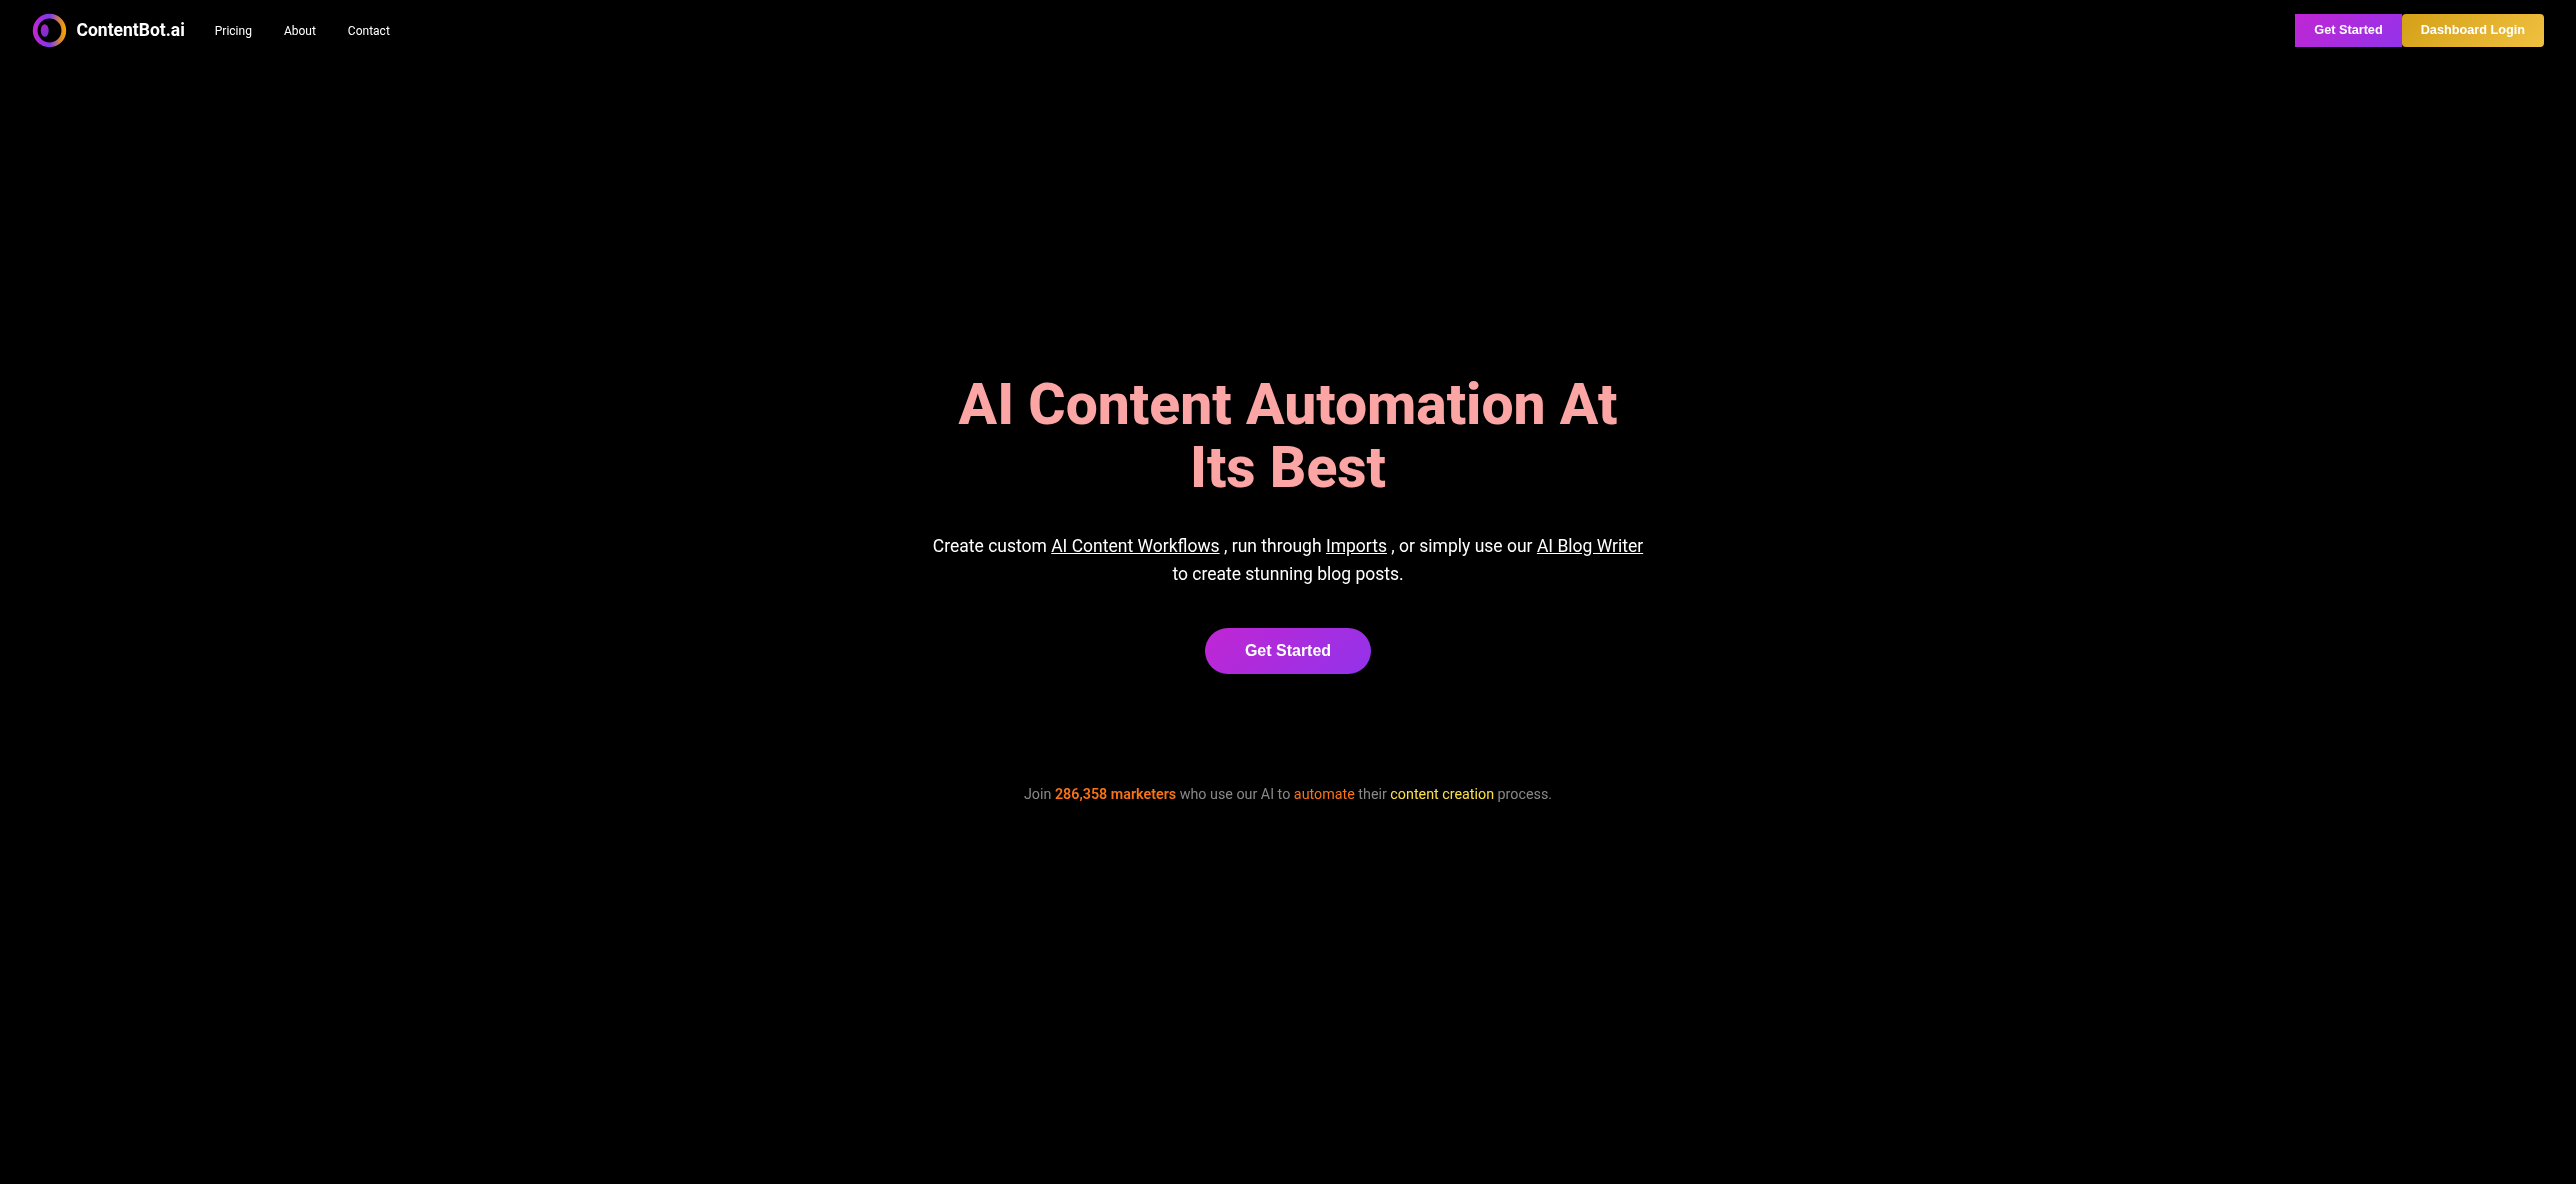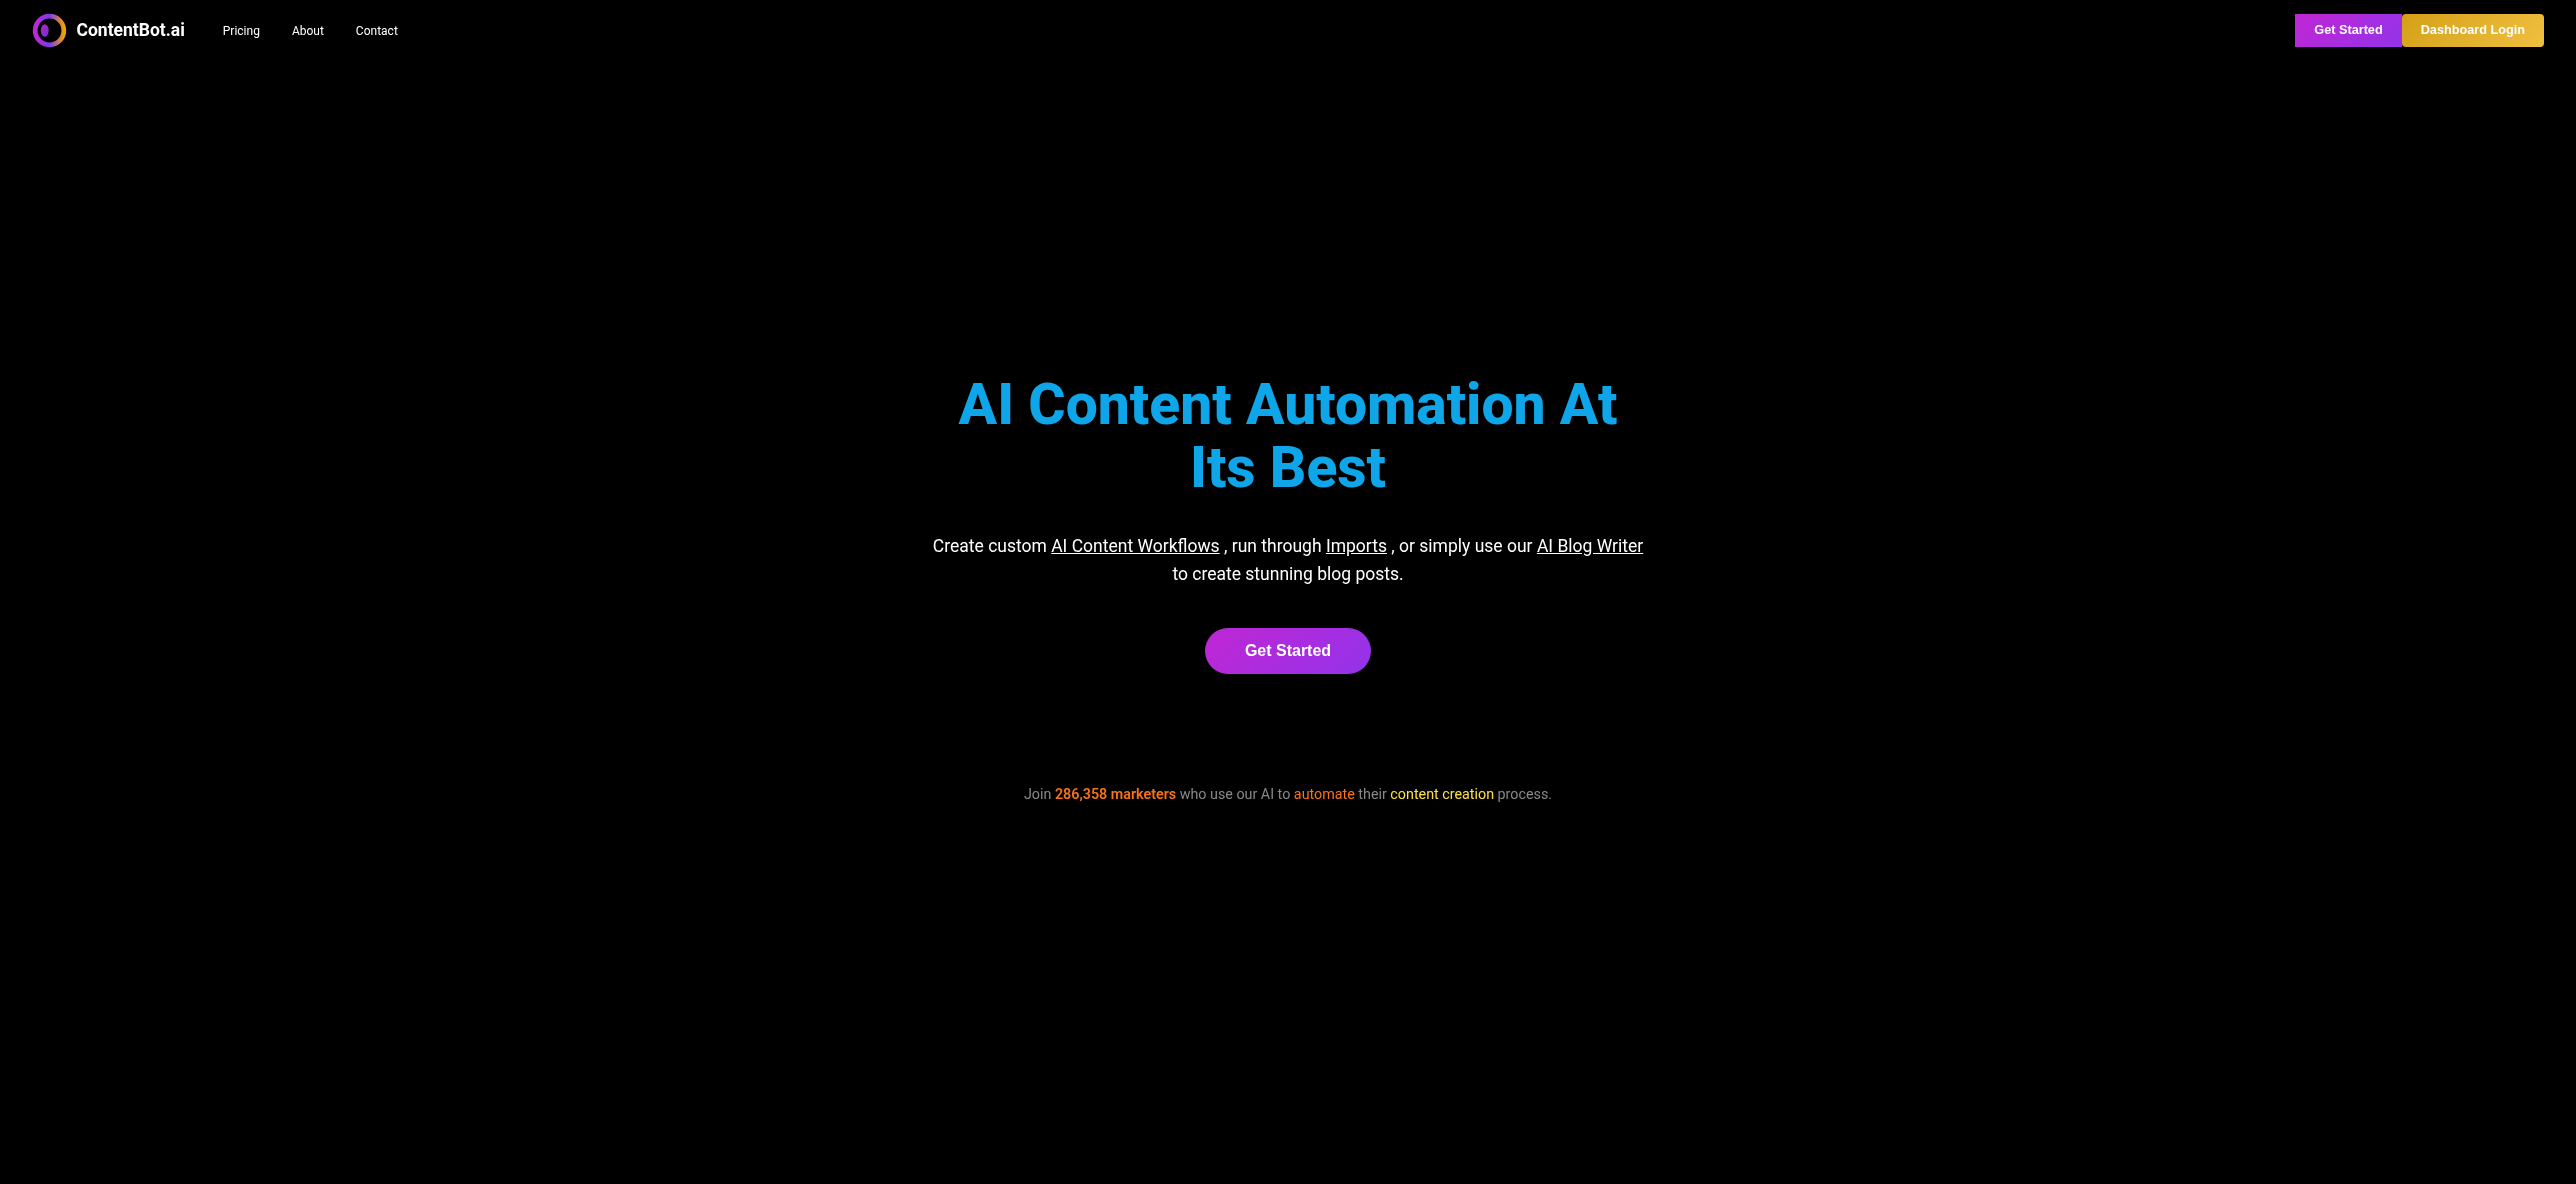--- a/index.html
+++ b/index.html
@@ -22,21 +22,21 @@
       align-items: center;
       justify-content: space-between;
       padding: 12.7px 32px;
       position: relative;
       z-index: 10;
     }
 
     .nav-left {
       display: flex;
       align-items: center;
-      gap: 38px;
+      gap: 30px;
     }
 
     .logo-area {
       display: flex;
       align-items: center;
       gap: 9.5px;
       text-decoration: none;
     }
 
     .logo-text {
@@ -96,21 +96,21 @@
       justify-content: center;
       text-align: center;
       padding: 95px 32px 64px;
       min-height: calc(100vh - 159px);
     }
 
     .hero-title {
       font-size: 57px;
       font-weight: 800;
       line-height: 1.1;
-      color: #0ea5e9;
+      color: #fca5a5;
       max-width: 715px;
       margin-bottom: 32px;
     }
 
     .hero-subtitle {
       font-size: 17.5px;
       font-weight: 400;
       color: #fff;
       max-width: 715px;
       line-height: 1.6;

